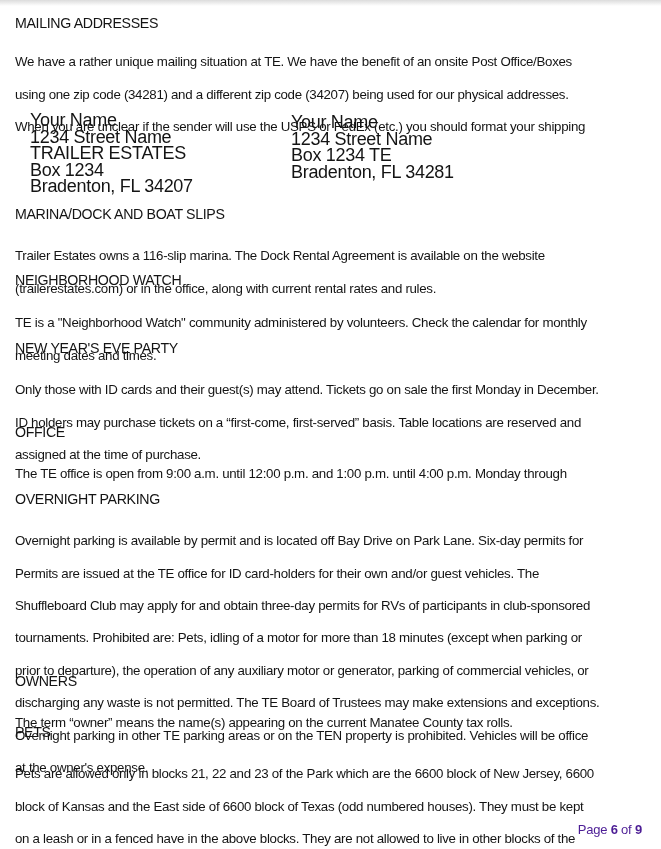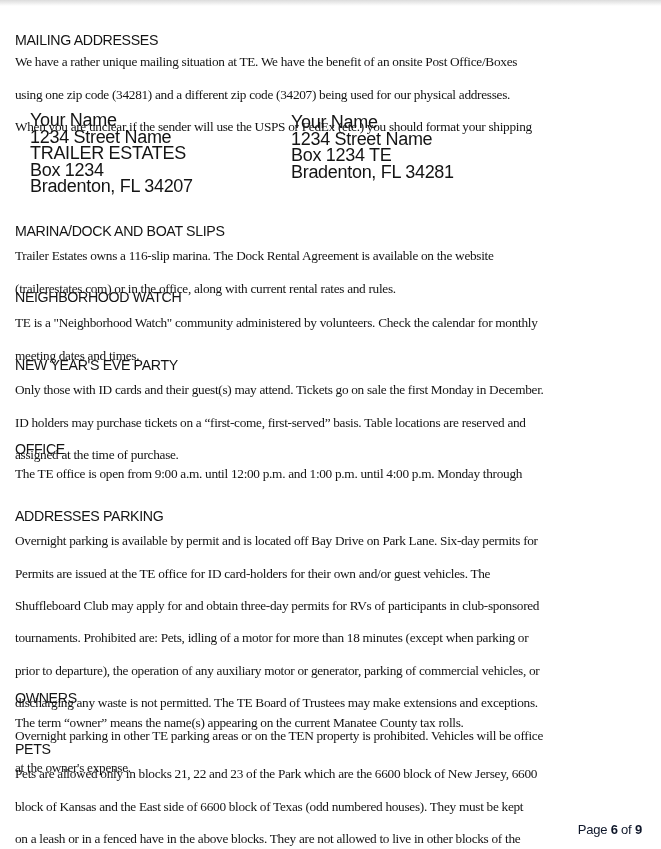--- a/index.html
+++ b/index.html
@@ -7,34 +7,34 @@
     width: 661px; height: 849px; overflow: hidden; position: relative;
     font-family: "Liberation Sans", sans-serif; color: #141414;
   }
   .topshade {
     position: absolute; left: 0; top: 0; width: 661px; height: 6px;
     background: linear-gradient(#dcdcdc, #ffffff);
   }
   .page { position: absolute; left: 15px; top: 0; width: 640px; }
   .heading {
     position: absolute; left: 0; font-size: 14.2px; letter-spacing: -0.35px;
-    white-space: nowrap; line-height: 16px; margin-top: 17px;
+    white-space: nowrap; line-height: 16px;
   }
   .para {
     position: absolute; left: 0; font-size: 13.3px; letter-spacing: -0.3px;
     line-height: 16.2px; white-space: pre-line; width: 640px;
   }
-  .para .line { display: block; white-space: nowrap; font-family: Liberation Serif, serif; }
+  .para .line { display: block; white-space: nowrap; }
   .addr {
     position: absolute; font-size: 18px; letter-spacing: -0.3px; line-height: 16.6px; margin-left: 15px;
   }
   .addr .line { display: block; white-space: nowrap; }
   .footer {
     position: absolute; right: 19px; top: 822px; font-size: 13px;
-    font-family: "Liberation Sans", sans-serif; letter-spacing: -0.2px; color: #0f172a; margin-left: 20px;
+    font-family: "Liberation Sans", sans-serif; letter-spacing: -0.2px; color: #4c1d95; margin-left: 20px;
   }
   .footer b { font-weight: bold; }
 </style>
 </head>
 <body>
 
 <div class="topshade"></div>
 
 <div class="page">
 
@@ -76,21 +76,21 @@
     <span class="line">Only those with ID cards and their guest(s) may attend.  Tickets go on sale the first Monday in December.</span>
     <span class="line">ID holders may purchase tickets on a “first-come, first-served” basis.  Table locations are reserved and</span>
     <span class="line">assigned at the time of purchase.</span>
   </div>
 
   <div class="heading" style="top:424px">OFFICE</div>
   <div class="para" style="top:450px">
     <span class="line">The TE office is open from 9:00 a.m. until 12:00 p.m. and 1:00 p.m. until 4:00 p.m. Monday through</span>
   </div>
 
-  <div class="heading" style="top:491px">ADDRESSES PARKING</div>
+  <div class="heading" style="top:491px">OVERNIGHT PARKING</div>
   <div class="para" style="top:517px">
     <span class="line">Overnight parking is available by permit and is located off Bay Drive on Park Lane.  Six-day permits for</span>
     <span class="line">Permits are issued at the TE office for ID card-holders for their own and/or guest vehicles.  The</span>
     <span class="line">Shuffleboard Club may apply for and obtain three-day permits for RVs of participants in club-sponsored</span>
     <span class="line">tournaments.  Prohibited are:  Pets, idling of a motor for more than 18 minutes (except when parking or</span>
     <span class="line">prior to departure), the operation of any auxiliary motor or generator, parking of commercial vehicles, or</span>
     <span class="line">discharging any waste is not permitted.  The TE Board of Trustees may make extensions and exceptions.</span>
     <span class="line">Overnight parking in other TE parking areas or on the TEN property is prohibited.  Vehicles will be office</span>
     <span class="line">at the owner's expense.</span>
   </div>

